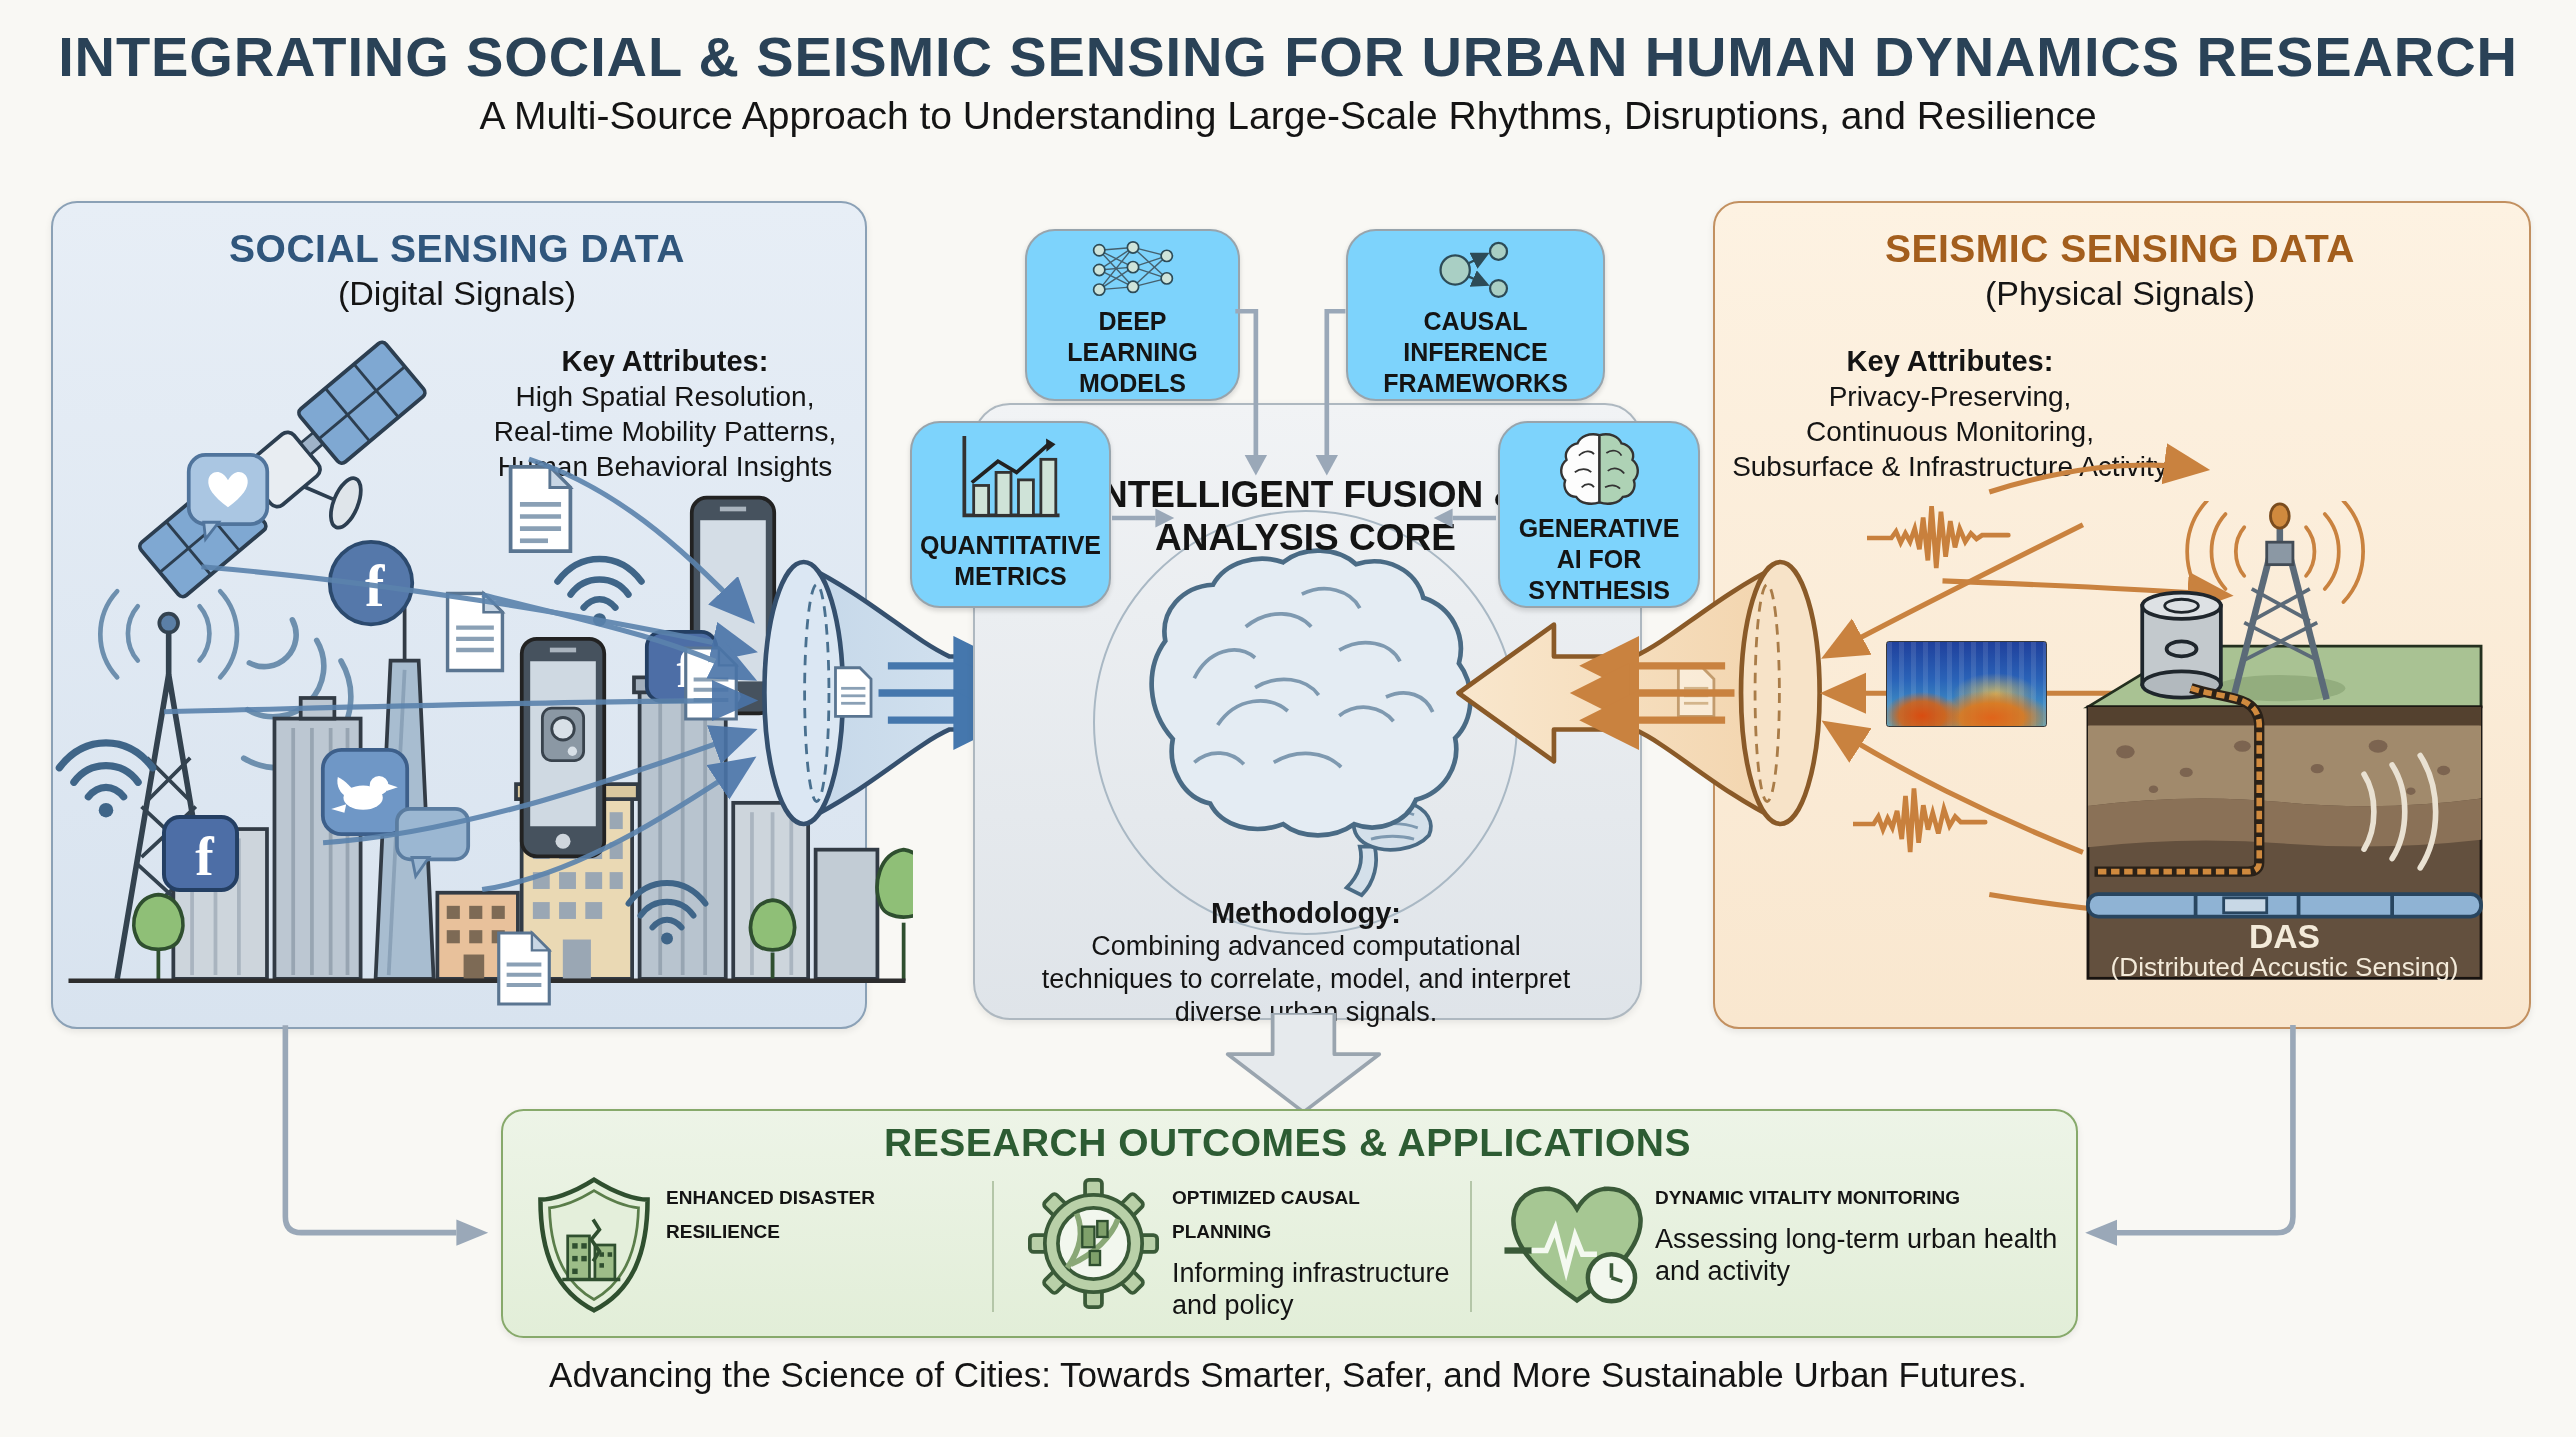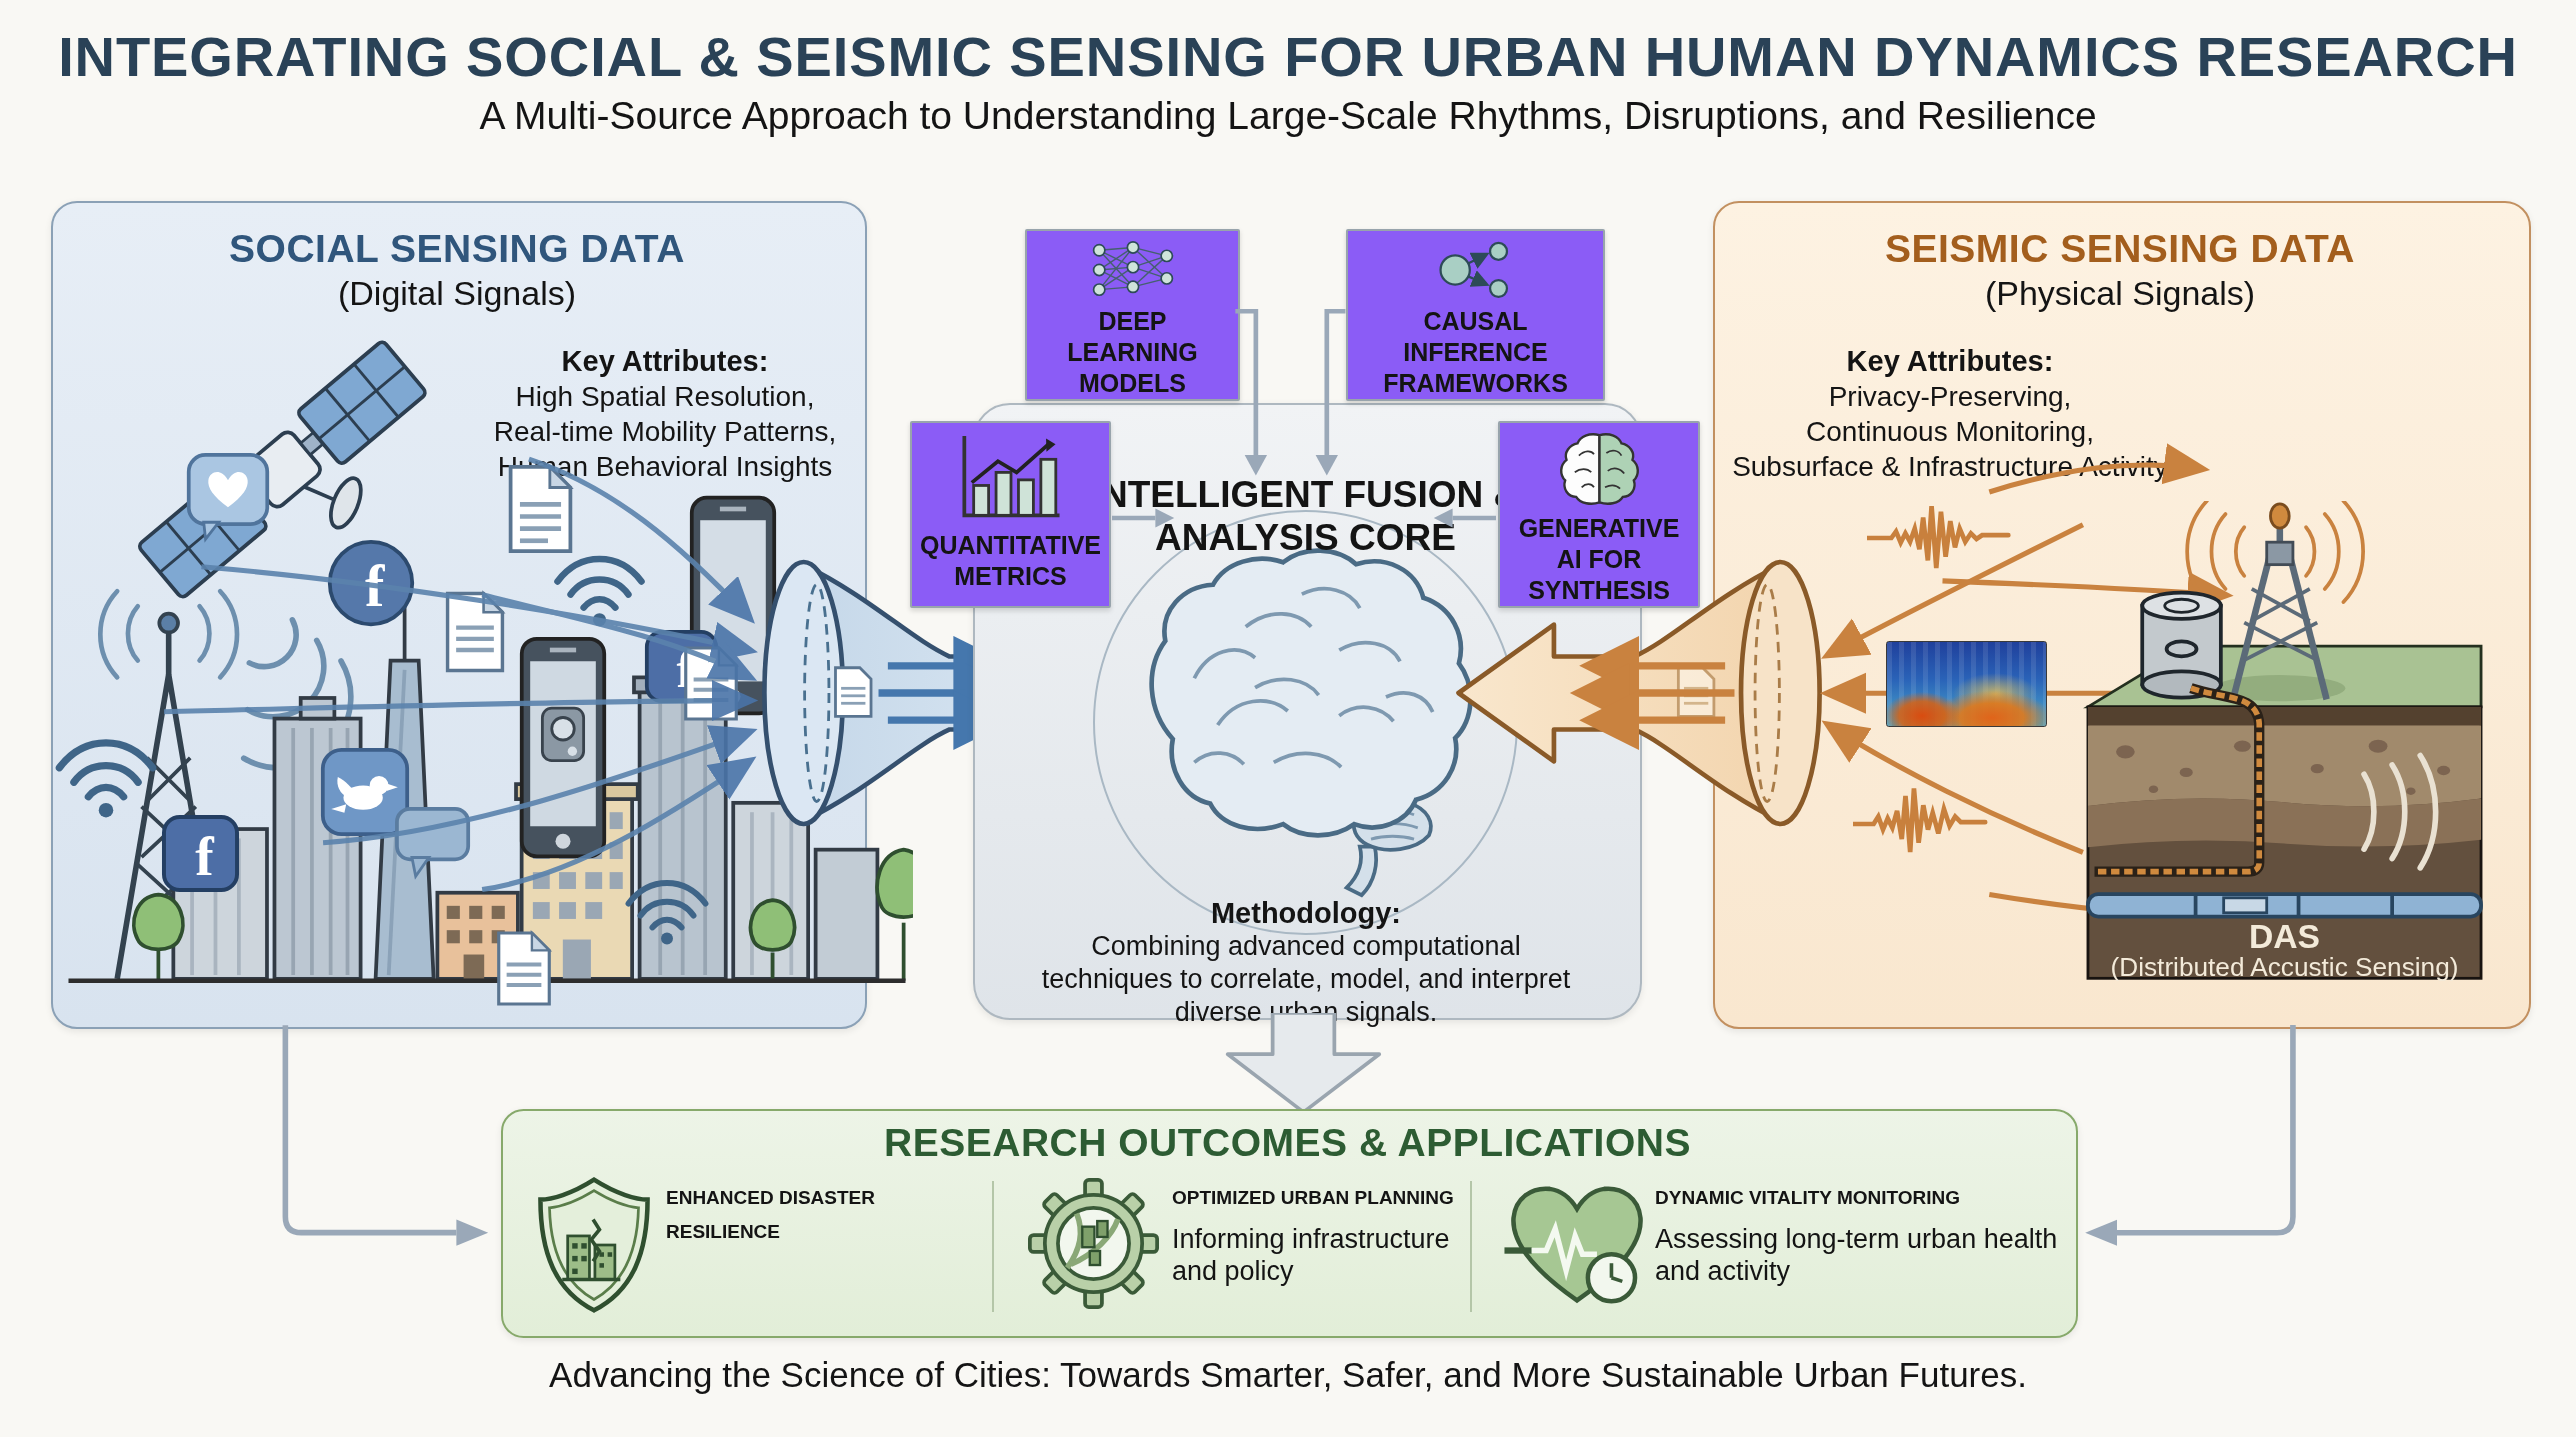--- a/index.html
+++ b/index.html
@@ -18,21 +18,21 @@
   .green-panel{left:501px;top:1109px;width:1573px;height:225px;background:linear-gradient(180deg,#edf4e7,#e2eed8);border:2.8px solid #87a96b;border-radius:22.5px;}
   .panel-title-social{left:51px;top:227px;width:812px;font-size:39px;font-weight:bold;color:#30567c;letter-spacing:0.5px;}
   .panel-sub-social{left:51px;top:274px;width:812px;font-size:34px;color:#141414;}
   .panel-title-seismic{left:1713px;top:227px;width:814px;font-size:39px;font-weight:bold;color:#a35e1d;letter-spacing:0.5px;}
   .panel-sub-seismic{left:1713px;top:274px;width:814px;font-size:34px;color:#141414;}
   .attrs{font-size:28px;line-height:35px;color:#141414;}
   .attrs .lbl{font-weight:bold;font-size:29px;}
   .attrs-social{left:473px;top:344px;width:384px;}
   .attrs-seismic{left:1730px;top:344px;width:440px;}
   
-  .wbox{background:#8b5cf6;border:2.8px solid #98a4ac;border-radius:2px;box-shadow:0 2.8px 5.6px rgba(0,0,0,.14);
+  .wbox{background:#7dd3fc;border:2.8px solid #98a4ac;border-radius:30px;box-shadow:0 2.8px 5.6px rgba(0,0,0,.14);
     display:flex;flex-direction:column;align-items:center;justify-content:flex-start;}
   .wbox .lab{font-size:25px;font-weight:bold;text-align:center;line-height:31px;color:#141414;margin-top:5.6px;}
   
   .core-title{left:1076px;top:473px;width:459px;font-size:37px;font-weight:bold;line-height:43px;color:#141414;}
   .method{left:1000px;top:897px;width:612px;font-size:27px;line-height:33px;color:#141414;}
   .method .lbl{font-weight:bold;font-size:29px;}
   .circle{left:1093px;top:510px;width:421px;height:421px;border:2.8px solid #a9b8c4;border-radius:50%;}
   
   .green-title{left:501px;top:1121px;width:1573px;font-size:39px;font-weight:bold;color:#2d5c33;letter-spacing:0.5px;}
   .divider{top:1181px;width:1.9px;height:131px;background:#b4c6a8;}
@@ -668,21 +668,21 @@
       <path d="M 42,96 C 56,76 60,58 52,38"></path>
       <path d="M 46,92 C 70,82 90,62 96,44"></path>
     </g>
     <g fill="#7fa06b" stroke="#2f4f2f" stroke-width="2.5">
       <rect x="58" y="52" width="13" height="22"></rect>
         <rect x="74" y="46" width="11" height="17"></rect>
         <rect x="66" y="78" width="11" height="15"></rect>
     </g>
   </svg>
   <div class="abs" style="left:1172px;top:1181px;width:290px;">
-    <div class="oc-head">OPTIMIZED URBAN PLANNING</div>
+    <div class="oc-head">OPTIMIZED CAUSAL PLANNING</div>
     <div class="oc-desc">Informing infrastructure and policy</div>
   </div>
 
   <svg class="abs" style="left:1502px;top:1178px;" width="150" height="136" viewBox="0 0 160 150">
     <path d="M 80,135 C 30,100 8,70 10,44 C 12,22 30,10 50,12 C 64,14 74,24 80,34 C 86,24 96,14 110,12 C 130,10 148,22 150,44 C 152,70 130,100 80,135 Z" fill="#a6c793" stroke="#3a5a38" stroke-width="5"></path>
     <line x1="0" y1="80" x2="30" y2="80" stroke="#3a5a38" stroke-width="7"></line>
     <polyline points="30,80 46,80 56,56 68,102 78,64 86,84 102,84" fill="none" stroke="#f4f9f0" stroke-width="6"></polyline>
     <circle cx="118" cy="110" r="26" fill="#f2f7ee" stroke="#3a5a38" stroke-width="5"></circle>
     <line x1="118" y1="110" x2="118" y2="94" stroke="#3a5a38" stroke-width="4"></line>
     <line x1="118" y1="110" x2="130" y2="114" stroke="#3a5a38" stroke-width="4"></line>

